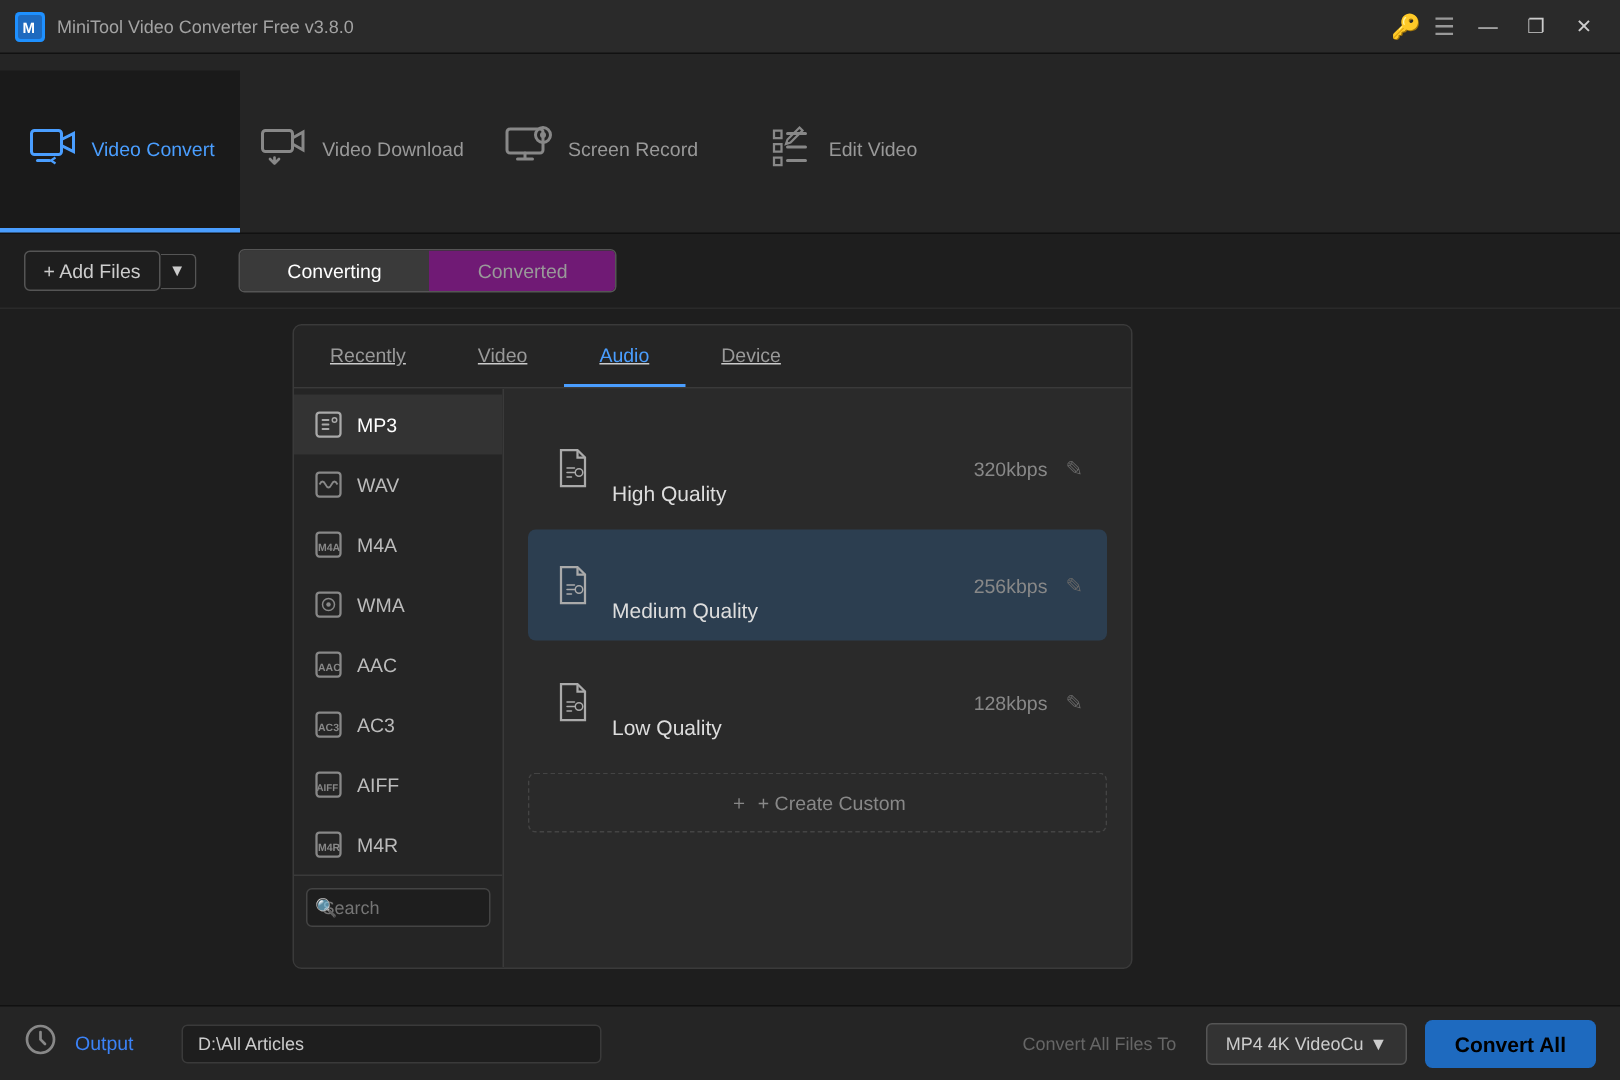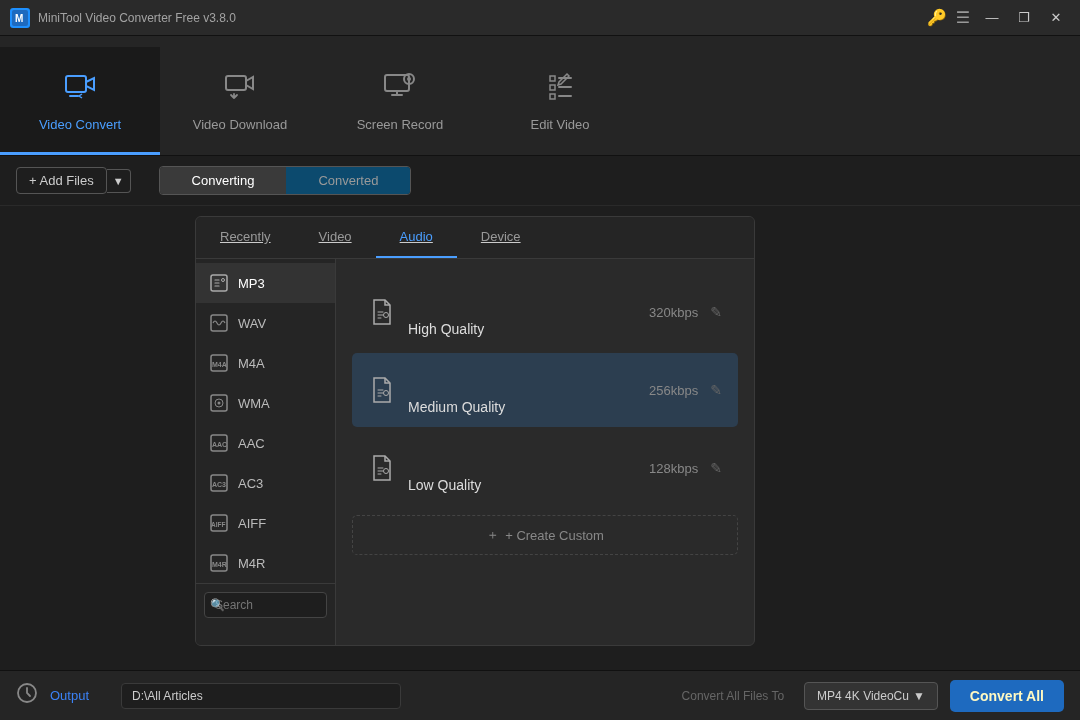--- a/index.html
+++ b/index.html
@@ -52,21 +52,20 @@
     
     #nav-bar {
       height: 120px;
       background: #252525;
       display: flex;
       align-items: stretch;
       border-bottom: 1px solid #111;
     }
     .nav-item {
       display: flex;
-      flex-direction: column;
       align-items: center;
       justify-content: center;
       width: 160px;
       cursor: pointer;
       color: #999;
       font-size: 13px;
       gap: 8px;
       border-bottom: 3px solid transparent;
       transition: color 0.2s;
       margin-top: 11px;
@@ -117,21 +116,21 @@
     }
     #converting-tab-group {
       margin-left: 20px;
       display: flex;
       border: 1px solid #555;
       border-radius: 4px;
       overflow: hidden;
     }
     .tab-btn {
       padding: 6px 32px;
-      background: #0c4a6e;
+      background: #701a75;
       border: none;
       color: #999;
       cursor: pointer;
       font-size: 13px;
       transition: background 0.2s;
     }
     .tab-btn.active {
       background: #3a3a3a;
       color: #fff;
     }
@@ -349,21 +348,21 @@
       color: #ccc;
       padding: 6px 12px;
       border-radius: 4px;
       cursor: pointer;
       font-size: 12px;
       display: flex; align-items: center; gap: 4px;
     }
     #convert-all-btn {
       background: #1e6abf;
       border: none;
-      color: #fef9c3;
+      color: #000000;
       padding: 8px 20px;
       border-radius: 5px;
       cursor: pointer;
       font-size: 14px;
       font-weight: 600;
     }
 
     
     .title-icon-group {
       display: flex; gap: 8px; align-items: center; margin-right: 8px;

